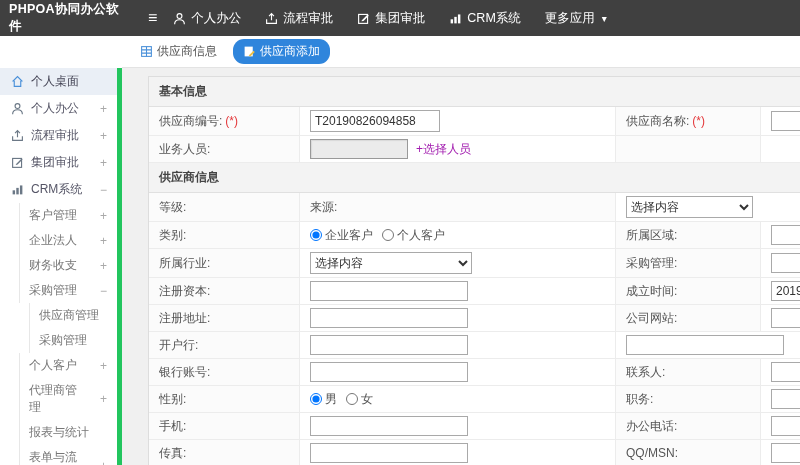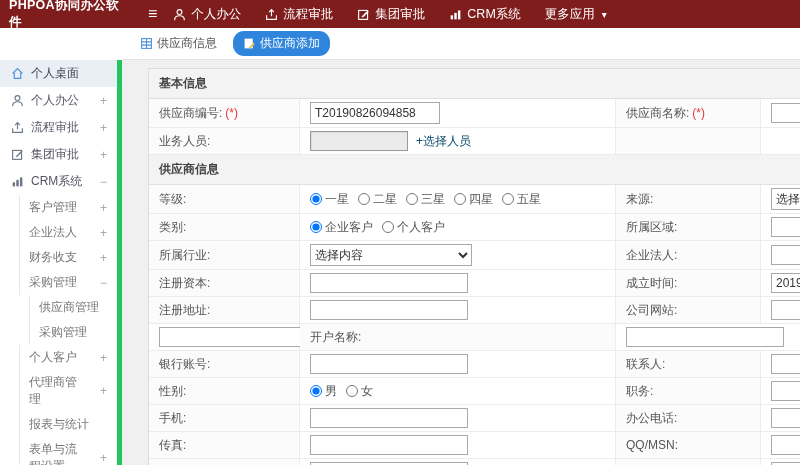--- a/index.html
+++ b/index.html
@@ -2,21 +2,21 @@
 <html><head>
 <meta charset="utf-8">
 <style>
   * { box-sizing: border-box; margin: 0; padding: 0; }
   html, body { width: 800px; height: 465px; overflow: hidden; }
   body {
     font-family: "Liberation Sans", "DejaVu Sans", sans-serif;
     font-size: 12px; color: #555; background: #fff;
   }
   
-  .topbar { height: 28px; background: #7f1d1d; display: flex; align-items: center; color: #fff; }
+  .topbar { height: 36px; background: #404040; display: flex; align-items: center; color: #fff; }
   .logo { width: 122px; height: 100%; display: flex; align-items: center; padding-left: 9px;
           font-weight: bold; font-size: 12.5px; letter-spacing: .3px; flex: none; }
   .hamburger { margin: 0 16px 0 26px; font-size: 16px; line-height: 1; cursor: pointer; }
   .nav-item { display: inline-flex; align-items: center; gap: 5px; margin-right: 24px;
               font-size: 12.5px; cursor: pointer; white-space: nowrap; }
   .nav-item svg { display: block; }
   .caret { font-size: 10px; margin-left: 2px; }
   
   .layout { display: flex; height: 437px; }
   .sidebar { width: 122px; flex: none; background: #fff; border-right: 5px solid #22c55e; overflow: hidden; margin-top: 32px; }
@@ -46,21 +46,21 @@
            border-right: 1px solid #ececec; white-space: nowrap; }
   .fcell.last { border-right: none; }
   .req { color: #e4393c; margin-left: 3px; }
   input.txt { width: 158px; height: 20px; border: 1px solid #a9a9a9; font-size: 12px;
               padding: 1px 4px; font-family: inherit; color: #333; background: #fff; }
   input.code { width: 130px; height: 22px; }
   input.person { width: 98px; height: 20px; background: #ebebeb; border: 1px solid #999;
                  box-shadow: inset 1px 1px 1px rgba(0,0,0,.08); }
   select.sel { width: 162px; height: 22px; font-size: 12px; font-family: inherit; color: #333;
                border: 1px solid #a9a9a9; background: #fff; }
-  .link { color: #0c4a6e; margin-left: 8px; cursor: pointer; text-decoration: none; }
+  .link { color: #a21caf; margin-left: 8px; cursor: pointer; text-decoration: none; }
   .radio-lab { display: inline-flex; align-items: center; gap: 3px; margin-right: 9px; color: #555; }
   input[type="radio"] { width: 12px; height: 12px; margin: 0; }
 </style>
 </head>
 <body>
 
 <div class="topbar">
   <div class="logo">PHPOA协同办公软件</div>
   <span class="hamburger">≡</span>
 
@@ -253,42 +253,20 @@
           <div class="lcell"></div>
           <div class="fcell last"></div>
         </div>
 
         <div class="fhead">供应商信息</div>
 
         <div class="frow">
           <div class="lcell">
               <span>等级:</span>
             </div>
-          <div class="fcell">
-            <label class="radio-lab">
-                <input type="radio" name="level" checked="" style="">
-                <span>一星</span>
-              </label>
-            <label class="radio-lab">
-                <input type="radio" name="level" style="">
-                <span>二星</span>
-              </label>
-            <label class="radio-lab">
-                <input type="radio" name="level" style="">
-                <span>三星</span>
-              </label>
-            <label class="radio-lab">
-                <input type="radio" name="level" style="">
-                <span>四星</span>
-              </label>
-            <label class="radio-lab">
-                <input type="radio" name="level" style="">
-                <span>五星</span>
-              </label>
-          </div>
           <div class="lcell">
               <span>来源:</span>
             </div>
           <div class="fcell last">
             <select class="sel"><option>选择内容</option></select>
           </div>
         </div>
 
         <div class="frow">
           <div class="lcell">
@@ -313,21 +291,21 @@
         </div>
 
         <div class="frow">
           <div class="lcell">
               <span>所属行业:</span>
             </div>
           <div class="fcell">
             <select class="sel"><option>选择内容</option></select>
           </div>
           <div class="lcell">
-              <span>企业法人:</span>
+              <span>采购管理:</span>
             </div>
           <div class="fcell last">
             <input class="txt" type="text" value="" style="">
           </div>
         </div>
 
         <div class="frow">
           <div class="lcell">
               <span>注册资本:</span>
             </div>
@@ -351,26 +329,26 @@
           </div>
           <div class="lcell">
               <span>公司网站:</span>
             </div>
           <div class="fcell last">
             <input class="txt" type="text" value="" style="">
           </div>
         </div>
 
         <div class="frow">
-          <div class="fcell">
-            <input class="txt" type="text" value="" style="">
-          </div>
-          <div class="lcell">
-              <span>开户名称:</span>
-            </div>
+          <div class="lcell">
+              <span>开户行:</span>
+            </div>
+          <div class="fcell">
+            <input class="txt" type="text" value="" style="">
+          </div>
           <div class="fcell last">
             <input class="txt" type="text" value="" style="">
           </div>
         </div>
 
         <div class="frow">
           <div class="lcell">
               <span>银行账号:</span>
             </div>
           <div class="fcell">

